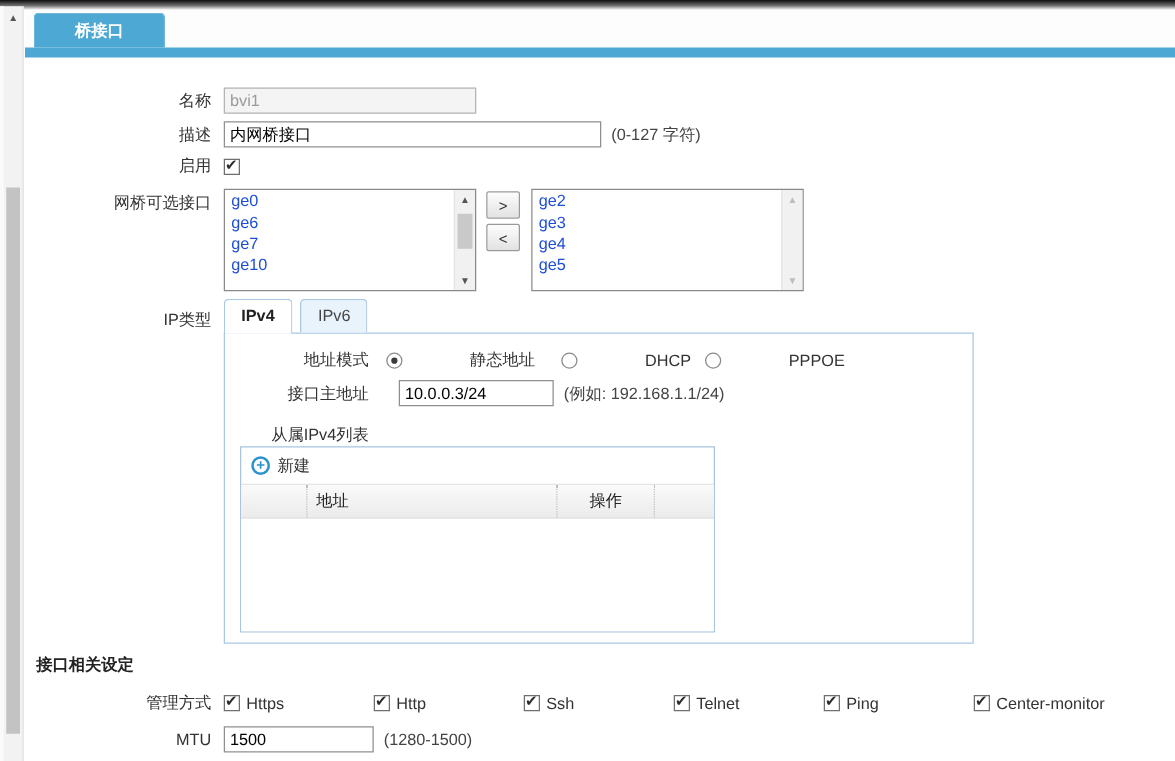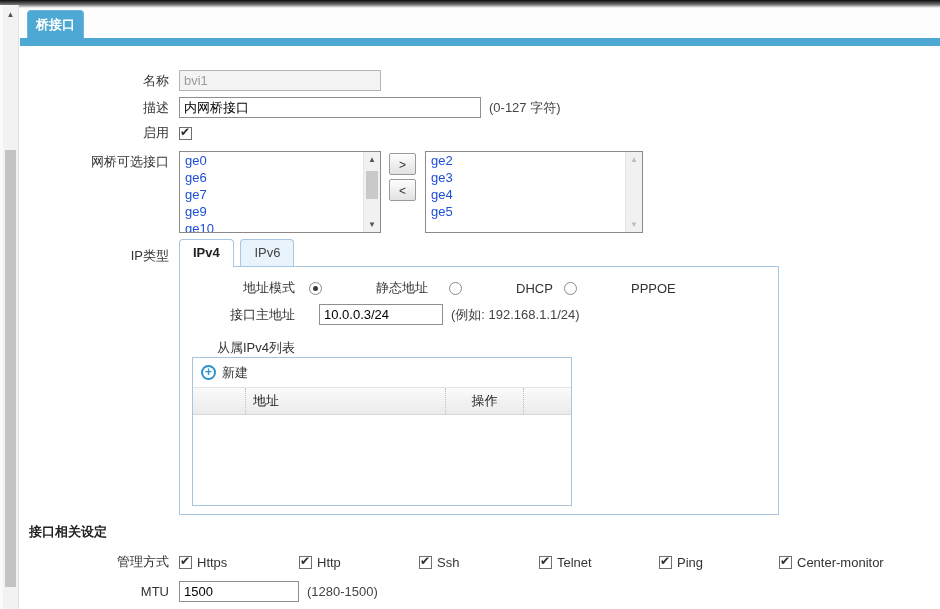--- a/index.html
+++ b/index.html
@@ -22,21 +22,21 @@
   }
   .left-scroll .thumb {
     position:absolute; left:2px; right:2px; top:145px; height:437px; background:#c3c3c3;
   }
 
   .main { margin-left:20px; }
 
   
   .tabstrip { display:flex; align-items:flex-end; height:30px; background:#fdfdfd; }
   .main-tab {
-    margin-left:7px; padding:5px 8px 4px; border-radius:4px 4px 0 0;
+    margin-left:7px; padding:5px 32px 4px; border-radius:4px 4px 0 0;
     background:var(--tabblue); color:#fff; font-weight:bold; font-size:13px;
     border:1px solid #6cb6da; border-bottom:none; cursor:default;
   }
   .blue-bar { height:8px; background:var(--tabblue); }
 
   .content { padding-top:24px; }
 
   .row { display:flex; align-items:center; margin-bottom:6px; }
   .row.top { align-items:flex-start; }
   .lbl { width:149px; text-align:right; margin-right:10px; color:#333; flex:none; }
@@ -179,21 +179,20 @@
     </div>
 
     <div class="row top">
       <span class="lbl" style="padding-top:2px;">网桥可选接口</span>
 
       <div class="listbox" style="width:202px;">
         <div class="opts">
           <div class="opt">ge0</div>
           <div class="opt">ge6</div>
           <div class="opt">ge7</div>
-          <div class="opt">ge9</div>
           <div class="opt">ge10</div>
         </div>
         <div class="vscroll">
           <span class="sarrow up">▲</span>
           <div class="sthumb"></div>
           <span class="sarrow down">▼</span>
         </div>
       </div>
 
       <div class="move-col">

